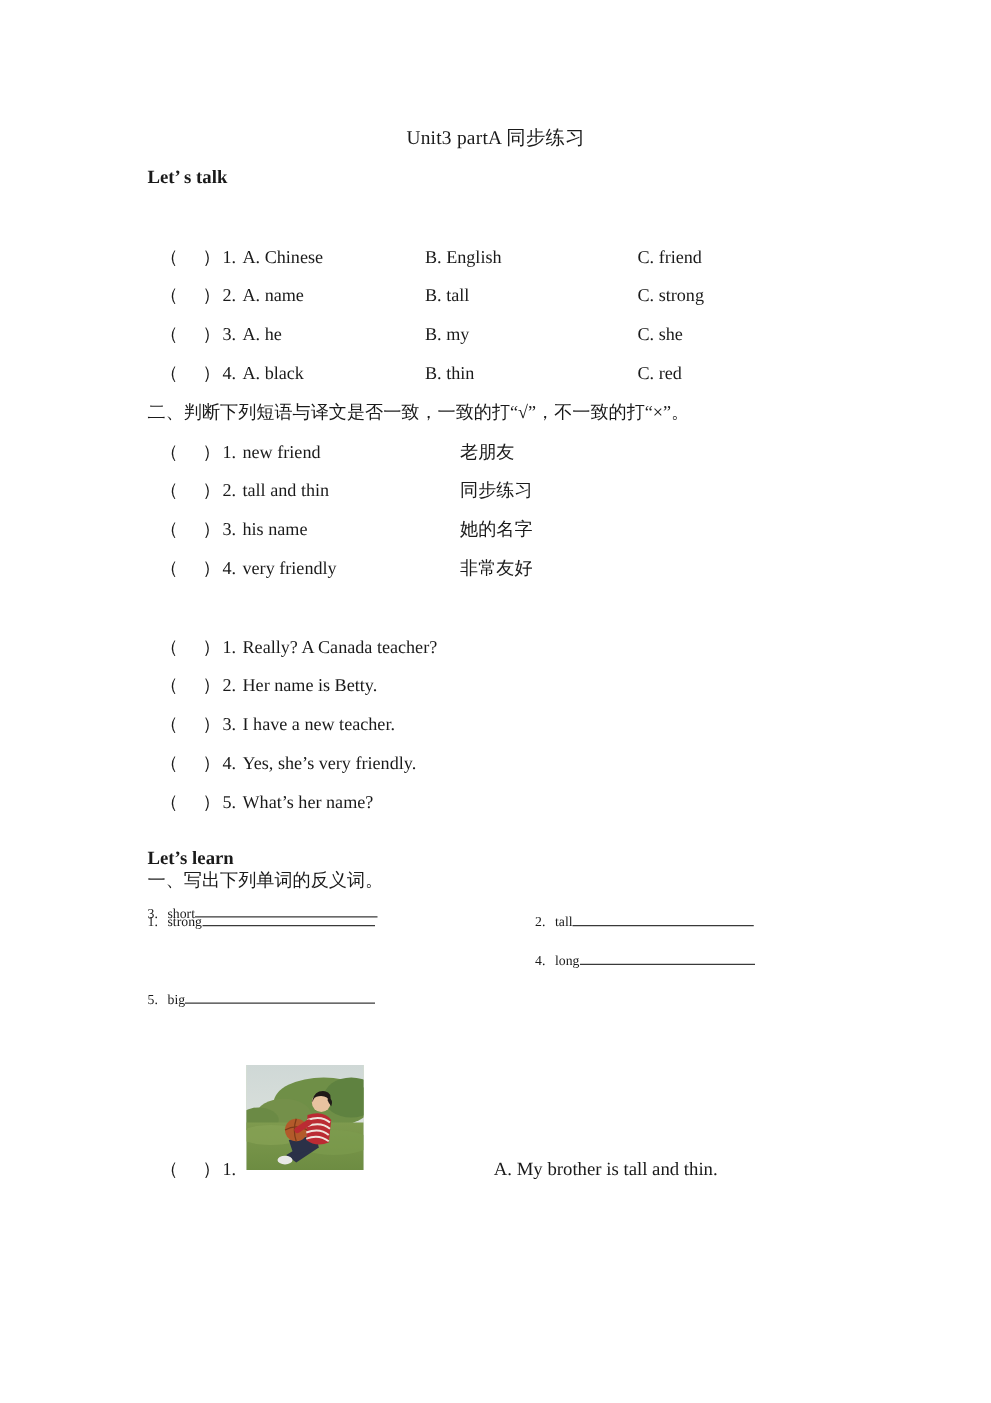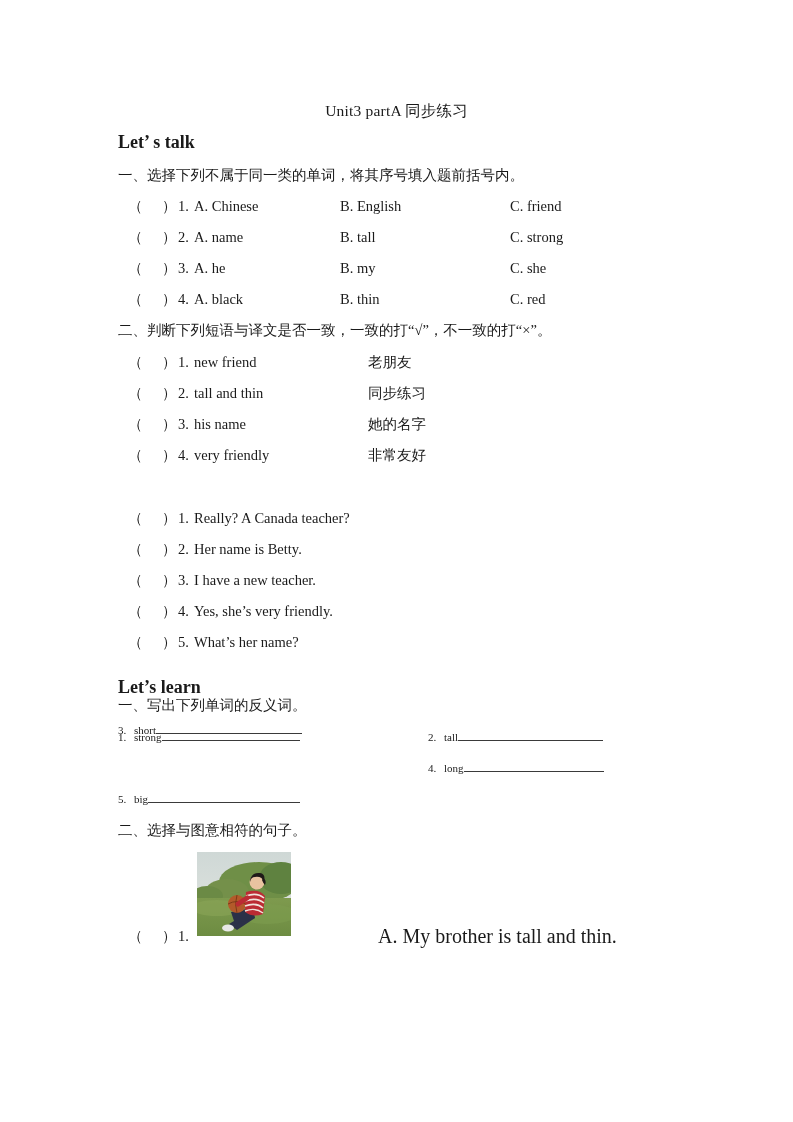--- a/index.html
+++ b/index.html
@@ -33,21 +33,21 @@
     font-size: 15.5px;
     line-height: 20px;
     letter-spacing: 0.2px;
   }
 
   
   .part-head {
     position: absolute;
     left: 118px;
     font-weight: bold;
-    font-size: 18px;
+    font-size: 15px;
     line-height: 19px;
     font-family: "Liberation Serif", "DejaVu Serif", serif;
   }
 
   
   .instr {
     position: absolute;
     left: 118px;
     font-size: 14.5px;
     line-height: 20px;
@@ -106,36 +106,35 @@
     top: 852px;
     width: 94px;
     height: 84px;
     overflow: hidden;
     background: #c9d6c3;
   }
   .pic-frame svg { display: block; }
 
   .ans-a {
     position: absolute;
-    left: 378px;
-    font-size: 20px;
+    left: 395px;
+    font-size: 15px;
     line-height: 22px;
     white-space: nowrap;
   }
 </style>
 </head>
 <body>
 
 <div class="page">
 
   <div class="doc-title">Unit3 partA 同步练习</div>
 
   <div class="part-head" style="top:133px;">Let’ s talk</div>
 
-  <div class="instr" style="top:165px;">一、选择下列不属于同一类的单词，将其序号填入题前括号内。</div>
 
   <div class="row" style="top:195px;">
     <span class="brk">
       <span class="p-open">（</span>
       <span class="p-close">）</span>
     </span>
     <span class="qnum">1.</span>
     <span class="stem">A. Chinese</span>
     <span class="col-b">B. English</span>
     <span class="col-c">C. friend</span>
@@ -284,21 +283,20 @@
   <div class="blank-row" style="left:428px; top:757px;">
     <span class="word">4.</span>
     <span class="word" style="margin-left:5px;">long</span><span class="blank-line" style="width:140px;"></span>
   </div>
 
   <div class="blank-row" style="left:118px; top:788px;">
     <span class="word">5.</span>
     <span class="word" style="margin-left:5px;">big</span><span class="blank-line" style="width:152px;"></span>
   </div>
 
-  <div class="instr" style="top:820px;">二、选择与图意相符的句子。</div>
 
   <div class="pic-frame">
     <svg width="94" height="84" viewBox="0 0 94 84" xmlns="http://www.w3.org/2000/svg">
       <defs>
         <linearGradient id="skyg" x1="0" y1="0" x2="0" y2="1">
           <stop offset="0%" stop-color="#cfd8d6"></stop>
           <stop offset="100%" stop-color="#e2e6e0"></stop>
         </linearGradient>
         <linearGradient id="grassg" x1="0" y1="0" x2="0" y2="1">
           <stop offset="0%" stop-color="#7e9a4e"></stop>

